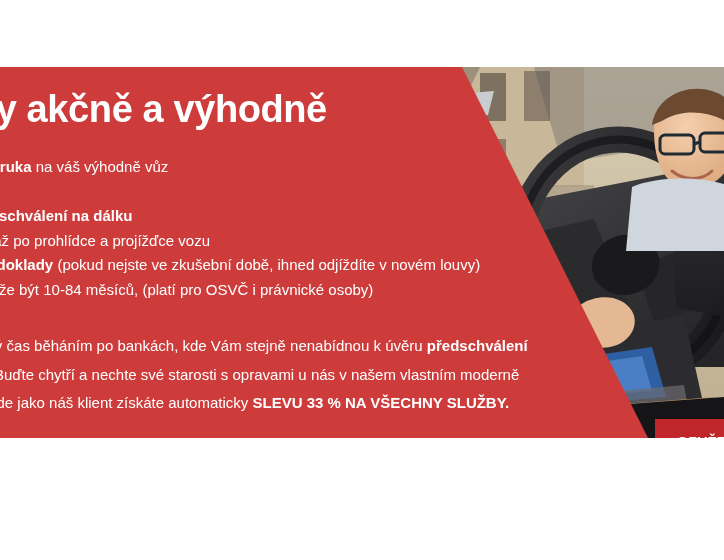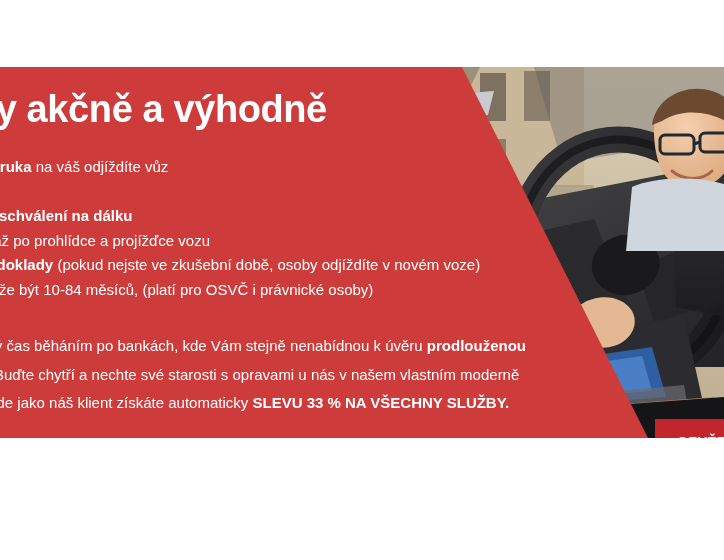--- a/index.html
+++ b/index.html
@@ -223,30 +223,30 @@
       </svg>
     </div>
 
     <div class="red-panel"></div>
 
     <div class="content">
 
       <div class="headline">átky akčně a výhodně</div>
 
       <ul class="bullet-list">
-        <li><b>ená záruka</b><span> na váš odjíždíte vůz</span></li>
+        <li><b>ená záruka</b><span> na váš výhodně vůz</span></li>
         <li><b></b><span>od 0 %</span></li>
         <li><b>é předschválení na dálku</b><span></span></li>
         <li><b></b><span>louvy až po prohlídce a projížďce vozu</span></li>
-        <li><b>e dva doklady</b><span> (pokud nejste ve zkušební době, osoby odjíždíte v novém voze)</span></li>
+        <li><b>e dva doklady</b><span> (pokud nejste ve zkušební době, ihned odjíždíte v novém louvy)</span></li>
         <li><b></b><span>tek může být 10-84 měsíců, (platí pro OSVČ i právnické osoby)</span></li>
       </ul>
 
       <div class="paragraph">
-        <p><span>ocenný čas běháním po bankách, kde Vám stejně nenabídnou k úvěru </span><b>prodlouženou</b></p>
+        <p><span>ocenný čas běháním po bankách, kde Vám stejně nenabídnou k úvěru </span><b>předschválení</b></p>
         <p><span>vozu! Buďte chytří a nechte své starosti s opravami u nás v našem vlastním moderně</span><b></b></p>
         <p><span>visu, kde jako náš klient získáte automaticky </span><b>SLEVU 33 % NA VŠECHNY SLUŽBY.</b></p>
       </div>
 
       <div class="cta">
         <span class="cta-label">OZVĚTE</span>
       </div>
 
     </div>
   </div>

